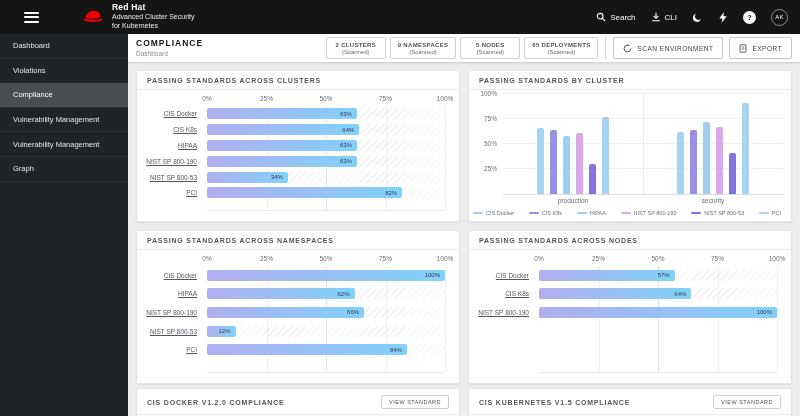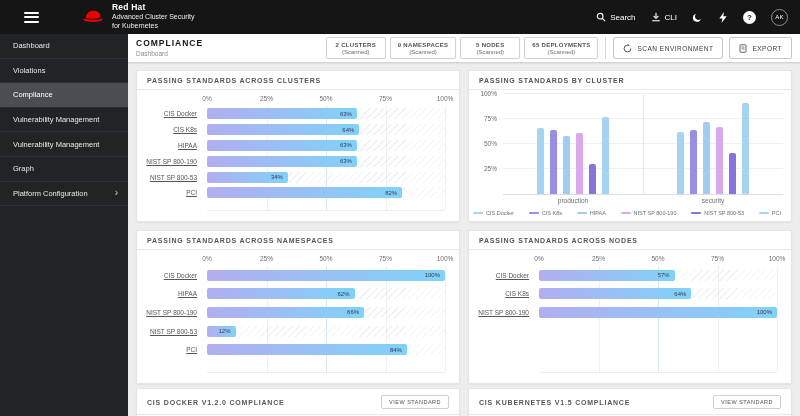--- a/index.html
+++ b/index.html
@@ -181,24 +181,20 @@
         <span>Compliance</span>
       </div>
       <div class="nav-item">
         <span>Vulnerability Management</span>
       </div>
       <div class="nav-item">
         <span>Vulnerability Management</span>
       </div>
       <div class="nav-item">
         <span>Graph</span>
-      </div>
-      <div class="nav-item">
-        <span>Platform Configuration</span>
-        <span class="nav-chevron">›</span>
       </div>
     </nav>
 
   <div class="main">
 
     <div class="page-header">
       <div class="ph-titles">
         <div class="ph-title">COMPLIANCE</div>
         <div class="ph-sub">Dashboard</div>
       </div>

